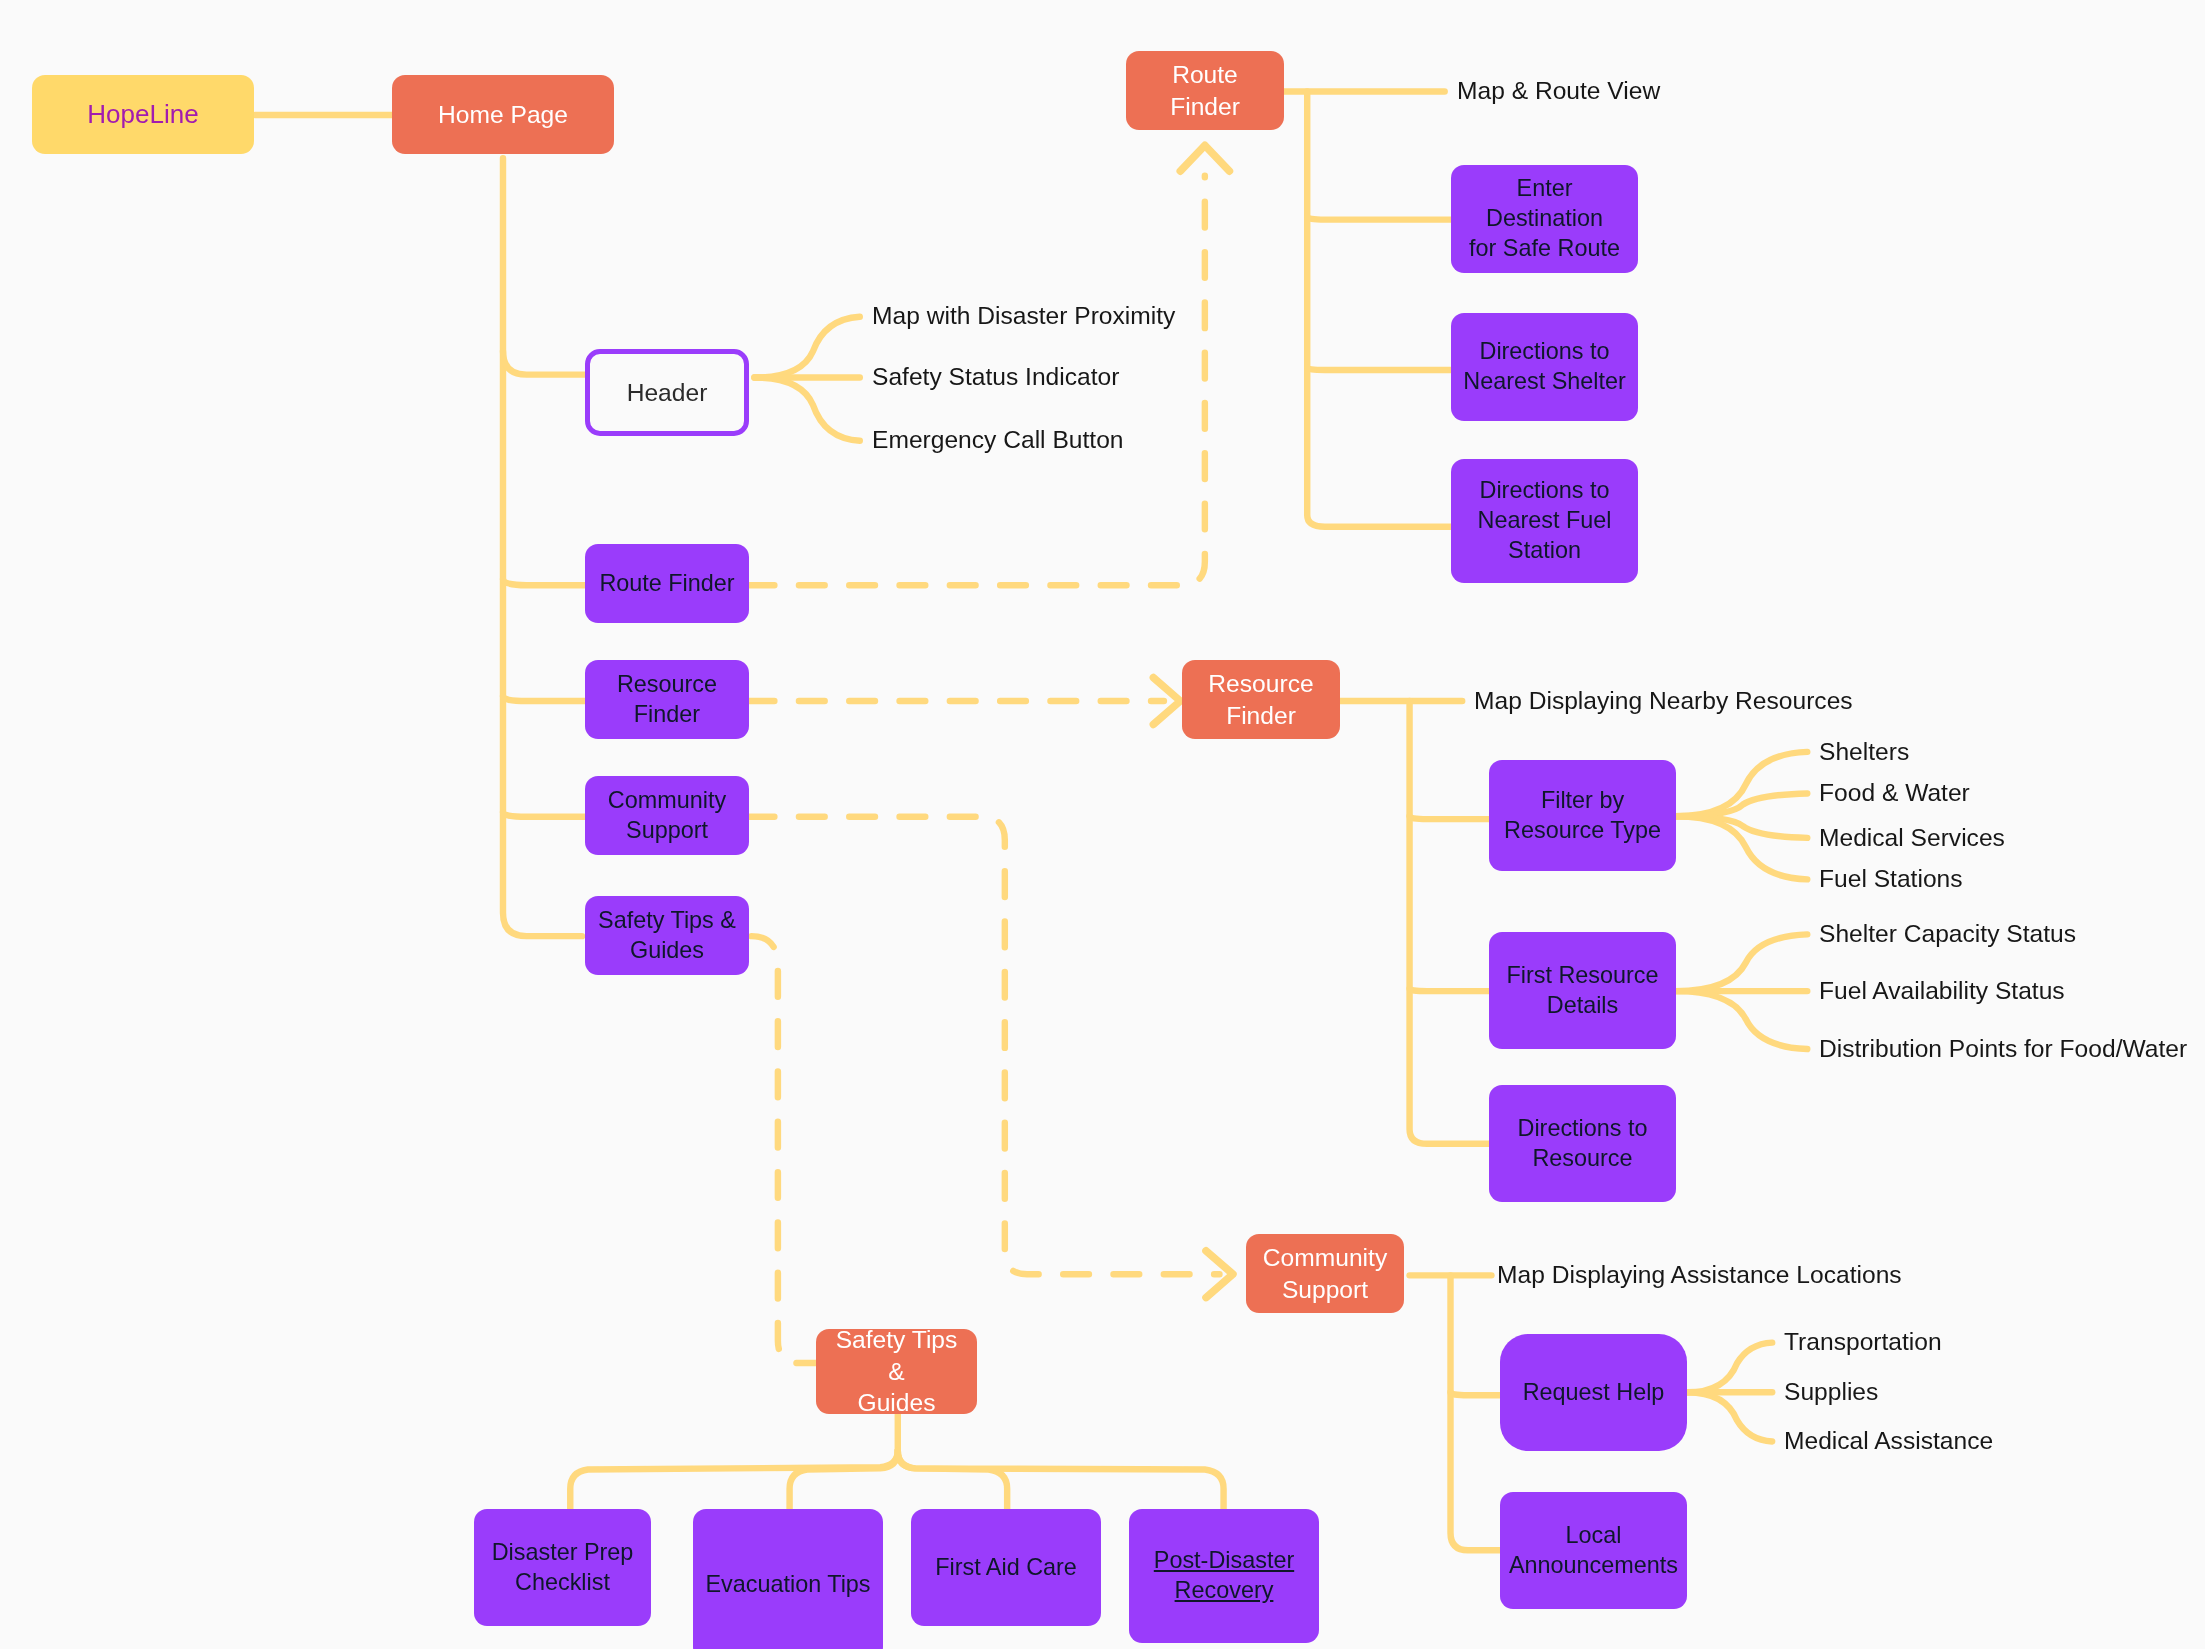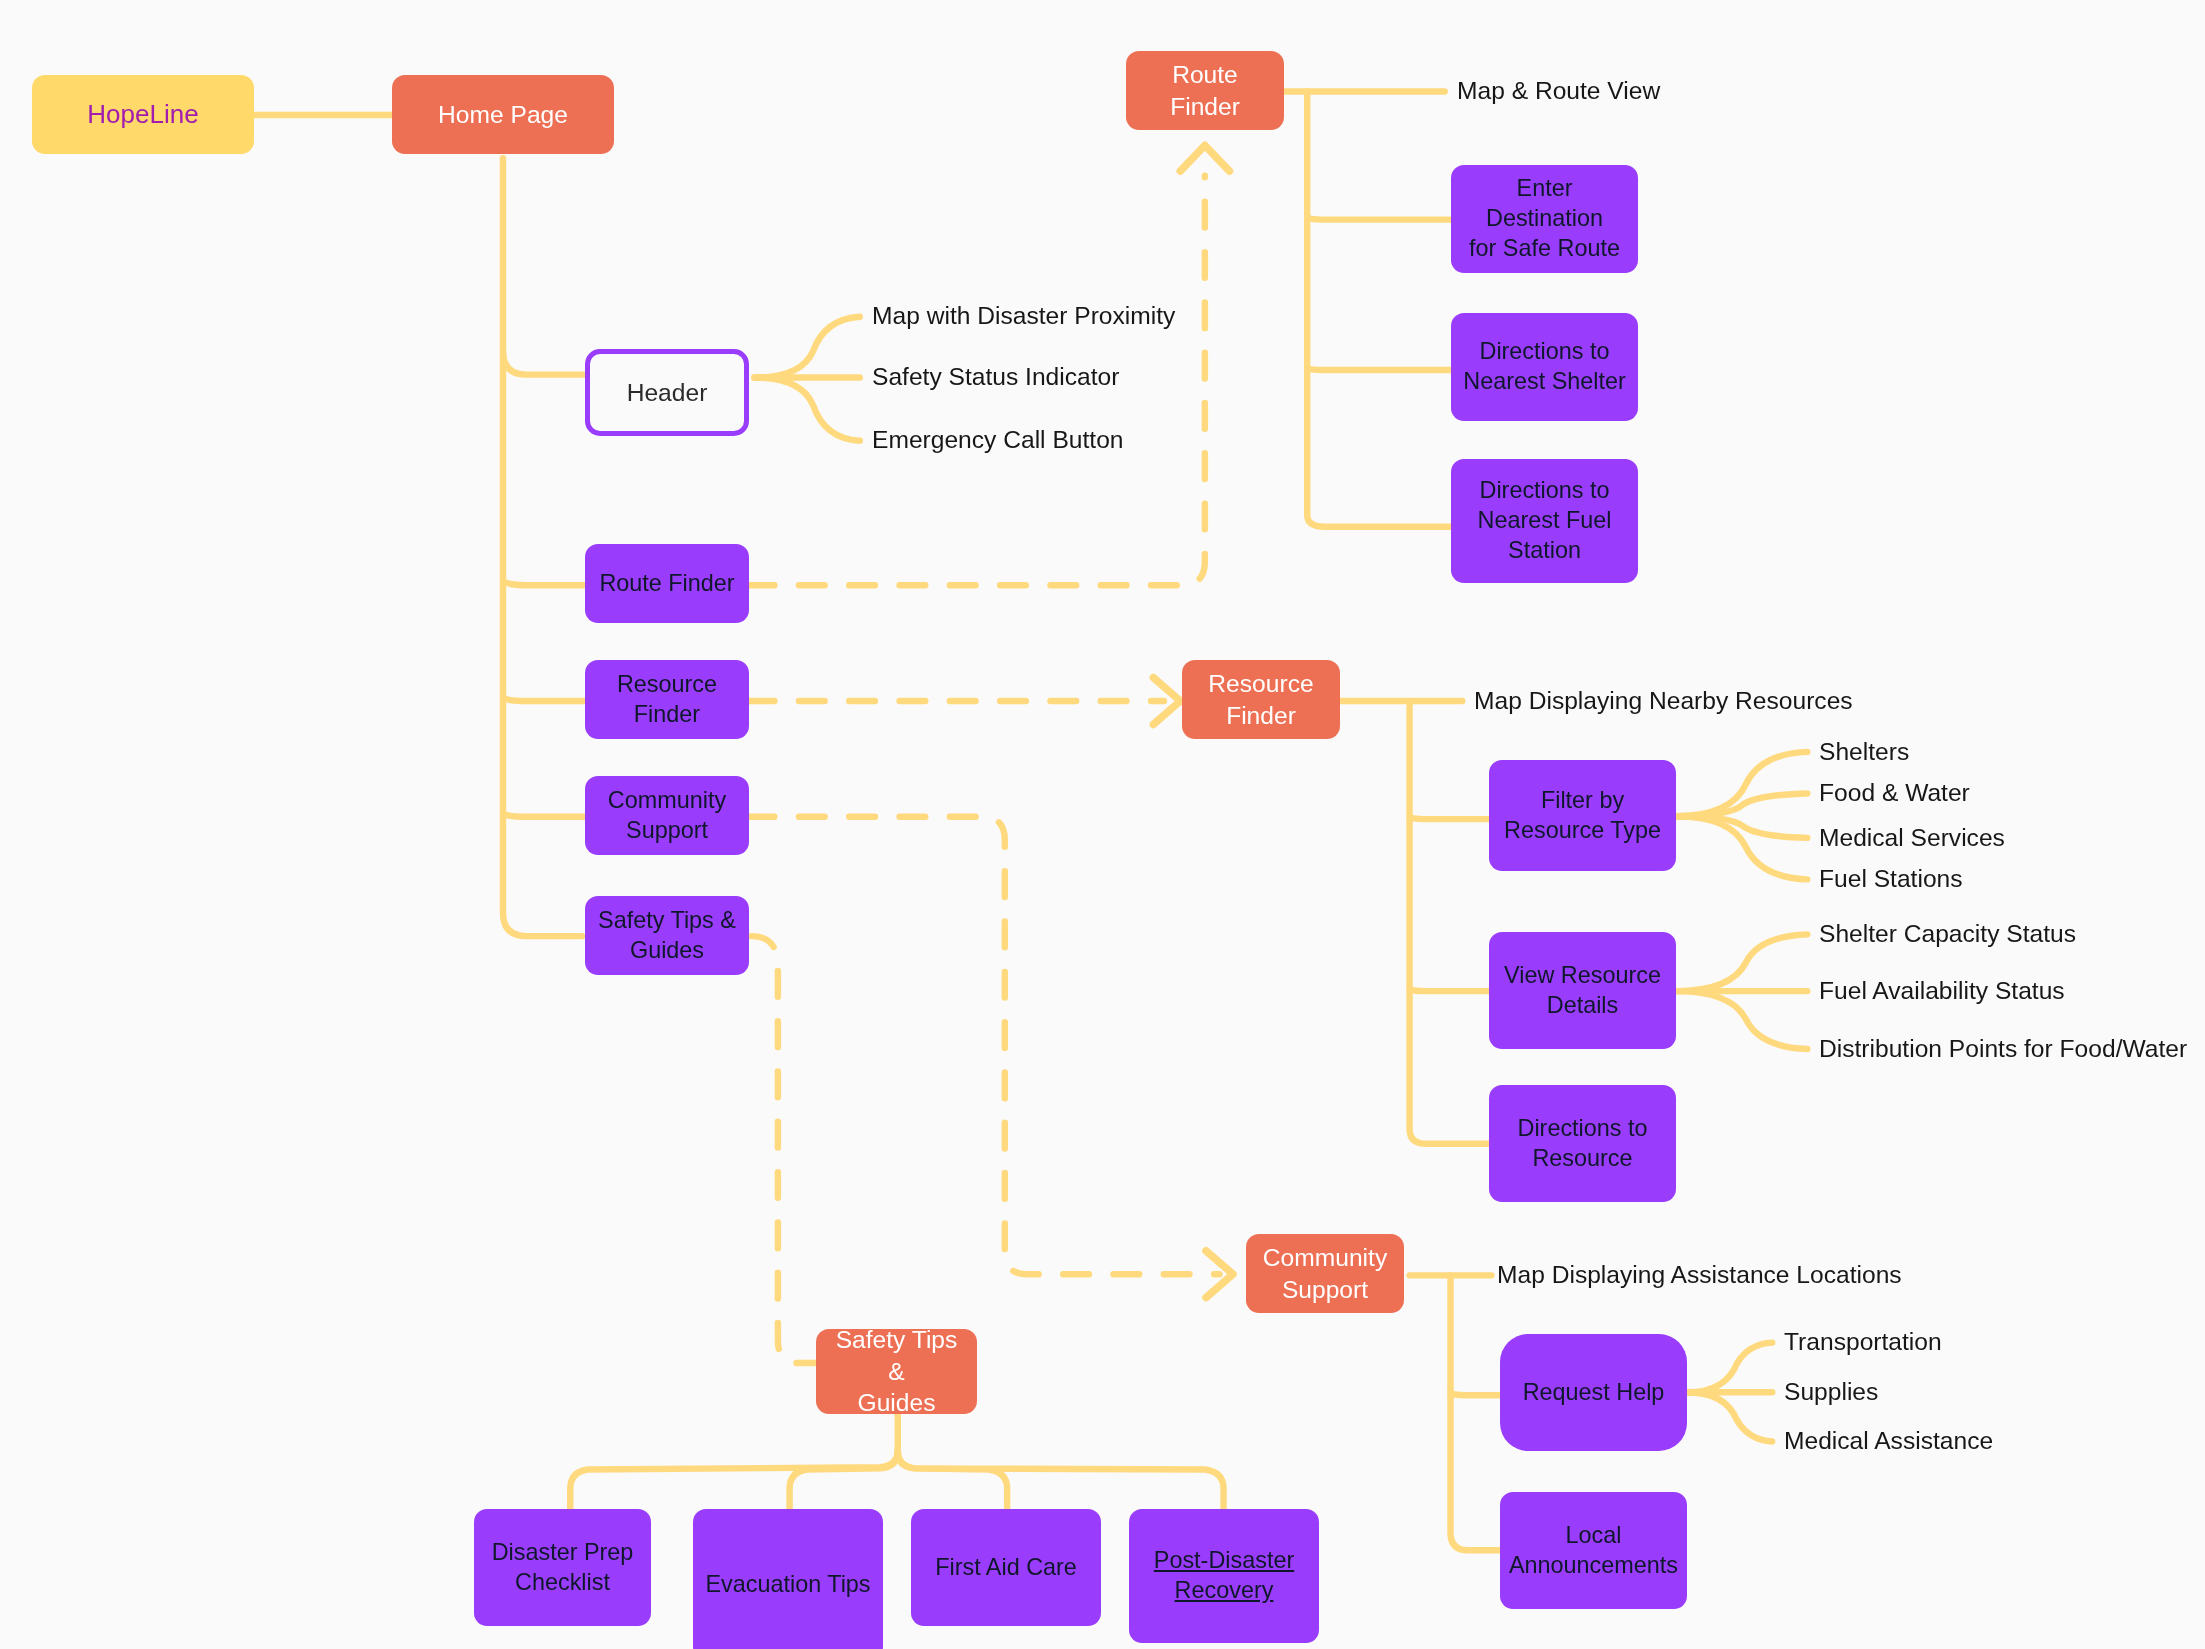--- a/index.html
+++ b/index.html
@@ -209,21 +209,21 @@
     <span>Filter by
 Resource Type</span>
   </div>
 
   <div class="label" style="left:1819px; top:752px;">Shelters</div>
   <div class="label" style="left:1819px; top:793px;">Food &amp; Water</div>
   <div class="label" style="left:1819px; top:838px;">Medical Services</div>
   <div class="label" style="left:1819px; top:879px;">Fuel Stations</div>
 
   <div class="node n-leaf" style="left:1489px; top:932px; width:187px; height:117px;">
-    <span>View Resource
+    <span>First Resource
 Details</span>
   </div>
 
   <div class="label" style="left:1819px; top:934px;">Shelter Capacity Status</div>
   <div class="label" style="left:1819px; top:991px;">Fuel Availability Status</div>
   <div class="label" style="left:1819px; top:1049px;">Distribution Points for Food/Water</div>
 
   <div class="node n-leaf" style="left:1489px; top:1085px; width:187px; height:117px;">
     <span>Directions to
 Resource</span>

